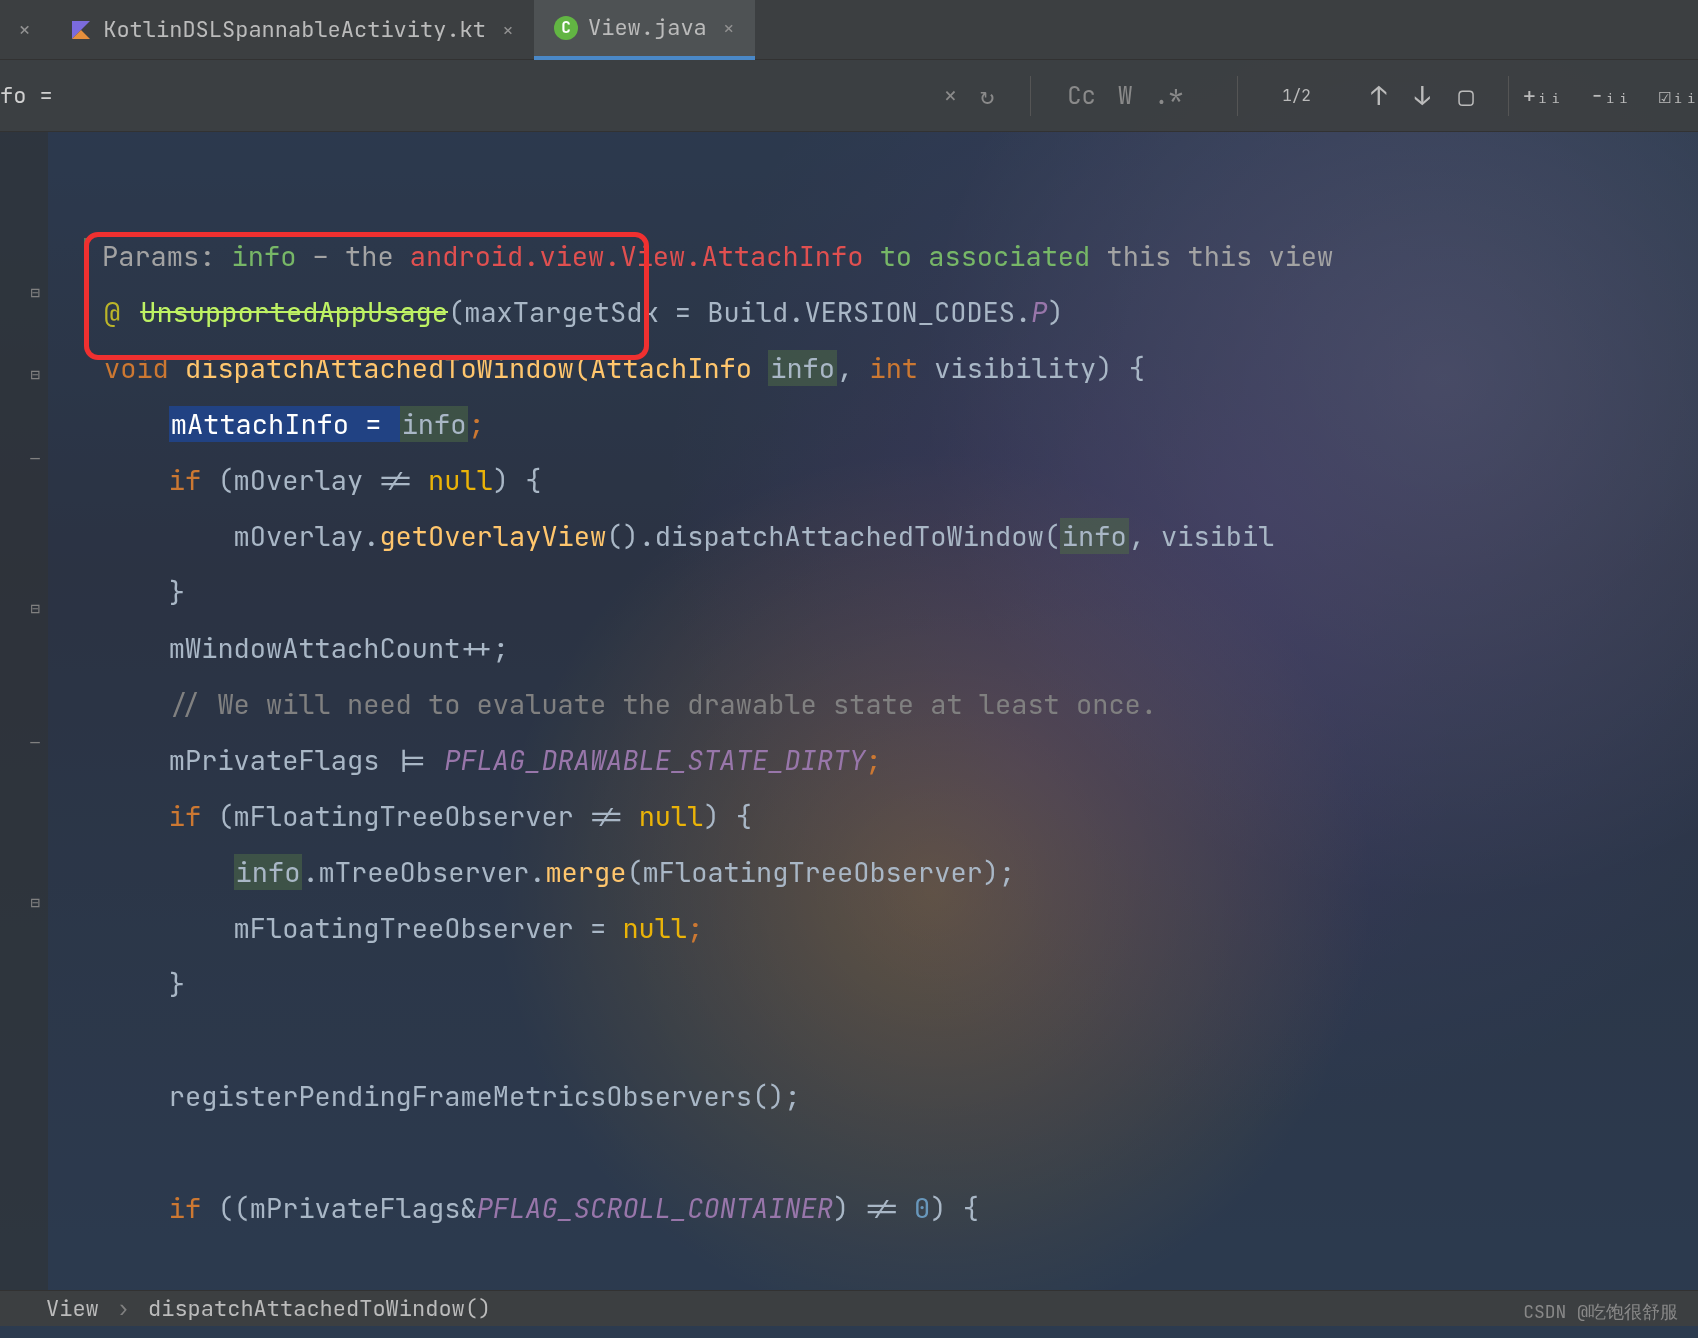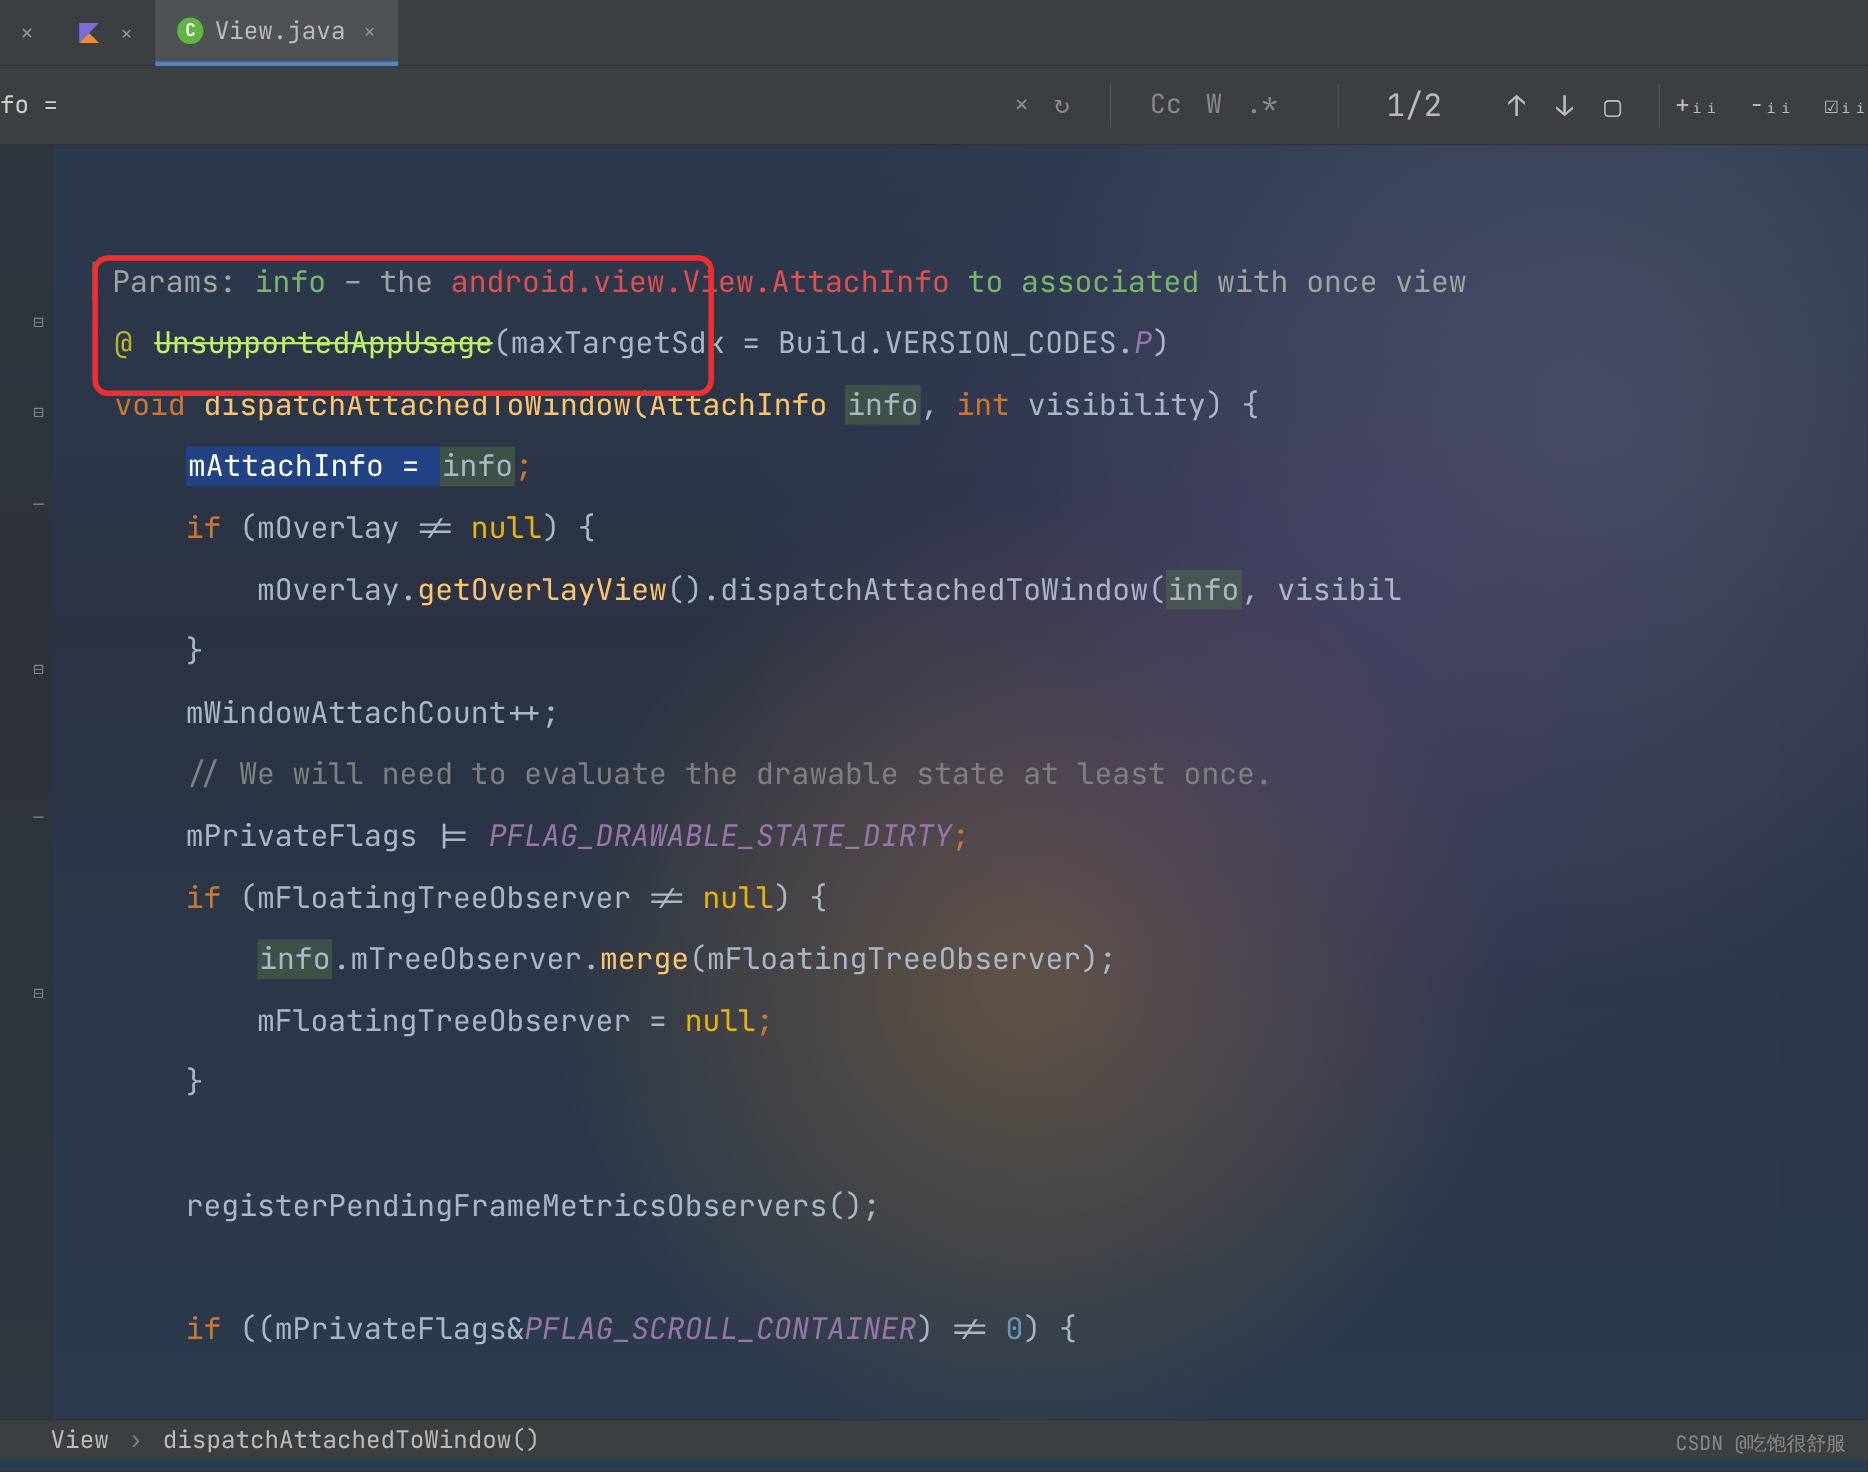--- a/index.html
+++ b/index.html
@@ -87,21 +87,21 @@
   position: relative;
 }
 .find-ctrls {
   display: flex;
   gap: 22px;
   color: #8a8a8a;
   margin-right: 40px;
   align-items: center;
 }
 .find-ctrls span { cursor: pointer; font-size: 24px; }
-.find-count { color: #bbbbbb; font-size: 28px; margin-right: 30px; padding: 0 30px; }
+.find-count { color: #bbbbbb; font-size: 16px; margin-right: 30px; padding: 0 30px; }
 .find-nav { display: flex; gap: 28px; color: #bbbbbb; margin-right: 20px; }
 .find-nav span { cursor: pointer; font-size: 26px; }
 .find-tools { display: flex; gap: 28px; color: #bbbbbb; }
 .find-tools span { cursor: pointer; font-size: 22px; }
 .vsep { width: 1px; height: 40px; background: #555; margin: 0 14px; }
 .editor-wrap {
   position: relative;
   z-index: 1;
   display: flex;
   height: calc(100% - 60px - 72px - 48px);
@@ -185,20 +185,21 @@
 
 <div class="tab-bar">
   <span class="close-first">×</span>
   <div class="tab">
     <span class="tab-icon-kt">
       <svg viewBox="0 0 24 24">
           <polygon points="3,3 21,3 3,21" fill="#7b6bdd"></polygon>
           <polygon points="3,21 12,12 21,21" fill="#e58f3c"></polygon>
         </svg>
     </span>
+    <span>KotlinDSLSpannableActivity.kt</span>
     <span class="close-x">×</span>
   </div>
   <div class="tab active">
     <span class="tab-icon-c">C</span>
     <span>View.java</span>
     <span class="close-x">×</span>
   </div>
 </div>
 
 <div class="find-bar">
@@ -232,21 +233,21 @@
 <div class="editor-wrap">
   <div class="gutter">
     <div class="fold-marker" style="top:150px">⊟</div>
     <div class="fold-marker" style="top:232px">⊟</div>
     <div class="fold-marker" style="top:316px">—</div>
     <div class="fold-marker" style="top:466px">⊟</div>
     <div class="fold-marker" style="top:600px">—</div>
     <div class="fold-marker" style="top:760px">⊟</div>
   </div>
   <div class="code">
-<span class="doc-border"><span class="tk-doc-green">Params: </span><span class="tk-doc-dark">info</span><span class="tk-doc-green"> – the </span><span class="tk-doc-red">android.view.View.AttachInfo</span><span class="tk-doc-dark"> to associated</span><span class="tk-doc-green"> with once view</span></span>
+<span class="doc-border"><span class="tk-doc-green">Params: </span><span class="tk-doc-dark">info</span><span class="tk-doc-green"> – the </span><span class="tk-doc-red">android.view.View.AttachInfo</span><span class="tk-doc-dark"> to associated</span><span class="tk-doc-green"> this this view</span></span>
 <span><span class="tk-anno">@</span><span class="tk-anno-red">UnsupportedAppUsage</span><span>(maxTargetSdk = Build.VERSION_CODES.</span><span class="tk-static">P</span><span>)</span></span>
 <span><span class="tk-key">void</span><span class="tk-method"> dispatchAttachedToWindow(AttachInfo </span><span class="highlight-usage">info</span><span>, </span><span class="tk-key">int</span><span> visibility) {</span></span>
     <span><span class="highlight-sel"><span>mAttachInfo</span><span> = </span></span><span class="highlight-usage">info</span><span class="tk-key">;</span></span>
     <span><span class="tk-key">if</span><span> (mOverlay != </span><span class="tk-null">null</span><span>) {</span></span>
         <span><span>mOverlay.</span><span class="tk-method">getOverlayView</span><span>().dispatchAttachedToWindow(</span><span class="highlight-usage">info</span><span>, visibil</span></span>
     <span>}</span>
     <span>mWindowAttachCount++;</span>
     <span class="tk-comment">// We will need to evaluate the drawable state at least once.</span>
     <span><span>mPrivateFlags |= </span><span class="tk-static">PFLAG_DRAWABLE_STATE_DIRTY</span><span class="tk-key">;</span></span>
     <span><span class="tk-key">if</span><span> (mFloatingTreeObserver != </span><span class="tk-null">null</span><span>) {</span></span>

